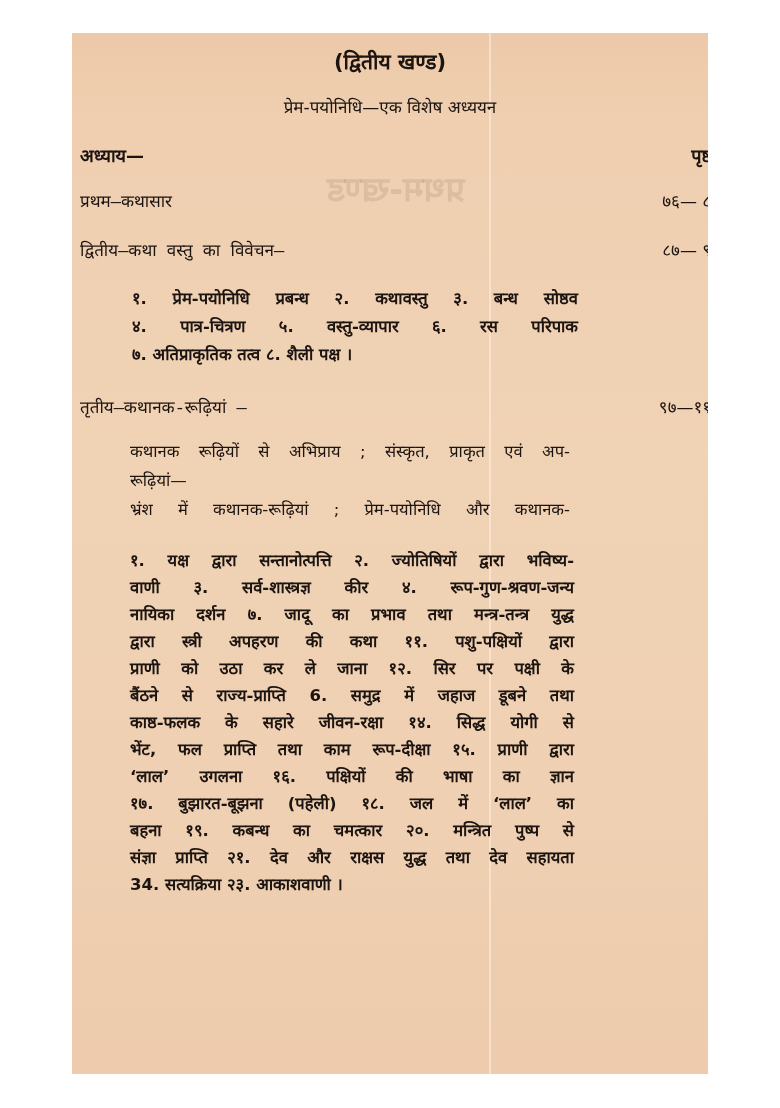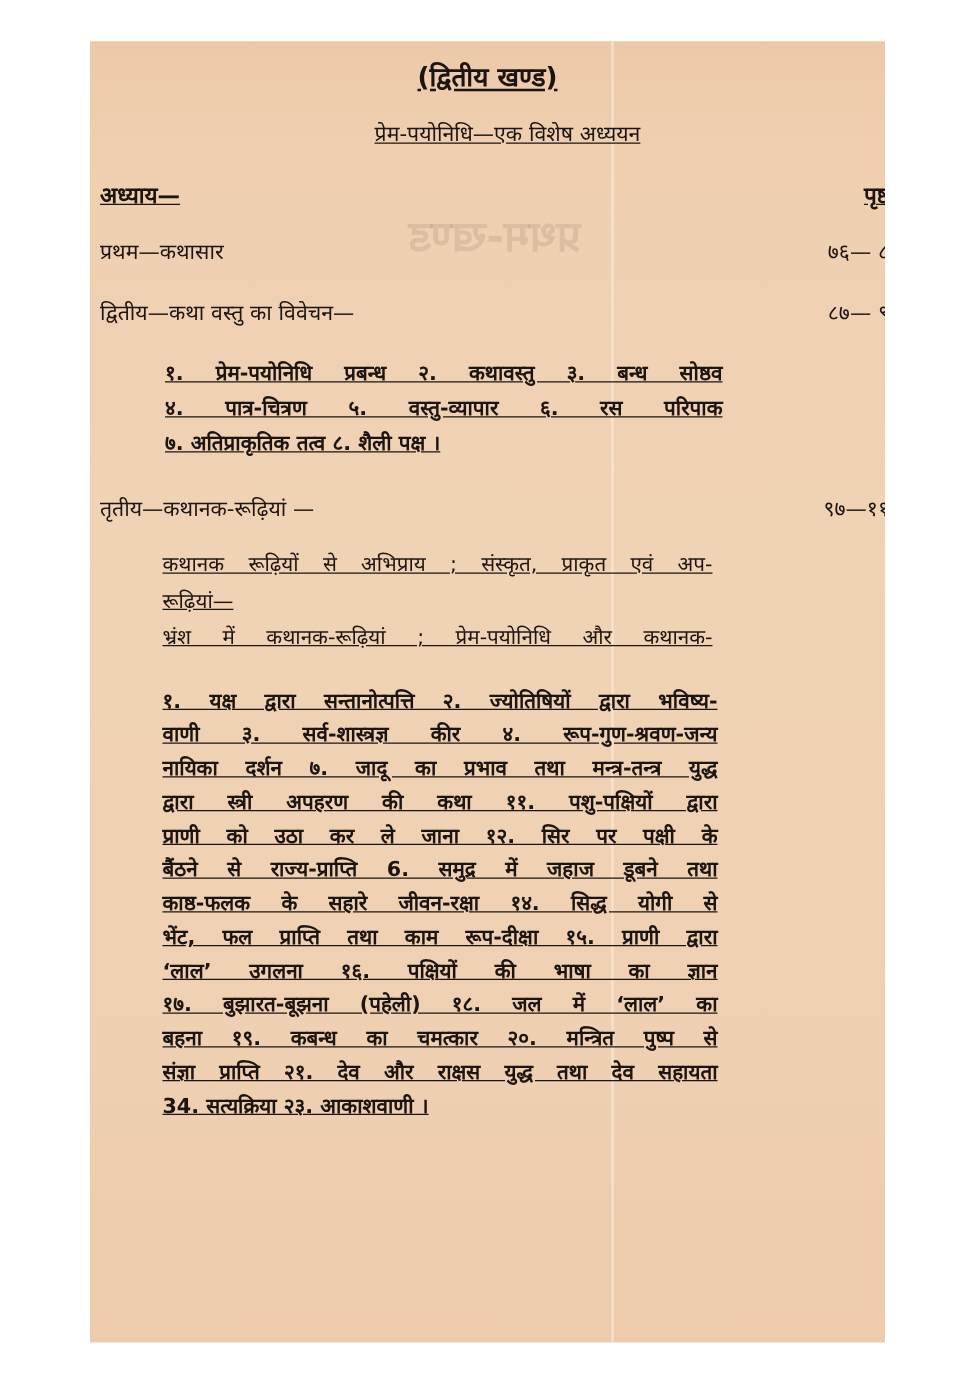--- a/index.html
+++ b/index.html
@@ -38,51 +38,50 @@
       top: 132px;
       font-size: 34px;
       font-weight: bold;
       color: rgba(120, 100, 80, 0.16);
       transform: scaleX(-1);
       white-space: nowrap;
     }
     .abs {
       position: absolute;
       white-space: nowrap;
-      text-decoration: underline;
     }
     .section-title {
       left: 0;
       width: 636px;
       top: 14px;
       text-align: center;
       font-size: 21px;
       font-weight: bold;
     }
     .subtitle {
-      left: 16px;
+      left: 0;
       width: 636px;
       top: 62px;
       text-align: center;
       font-size: 17px;
     }
     .col-head {
       top: 110px;
       font-size: 18px;
       font-weight: bold;
     }
     .col-head.left { left: 8px; text-align: center; }
     .col-head.right { right: -4px; }
 
     .chapter {
       left: 8px;
       width: 640px;
       font-size: 17px;
     }
-    .chapter .title { position: absolute; left: 0; top: 0; }
+    .chapter .title { position: absolute; left: 0; top: 0; font-family: Liberation Mono, monospace; }
     .chapter .pages { position: absolute; right: 0; top: 0; }
 
     .body-text {
       left: 58px;
       width: 450px;
       font-size: 16.5px;
       line-height: 26px;
       white-space: normal;
       text-align: justify;
       text-align-last: left;

